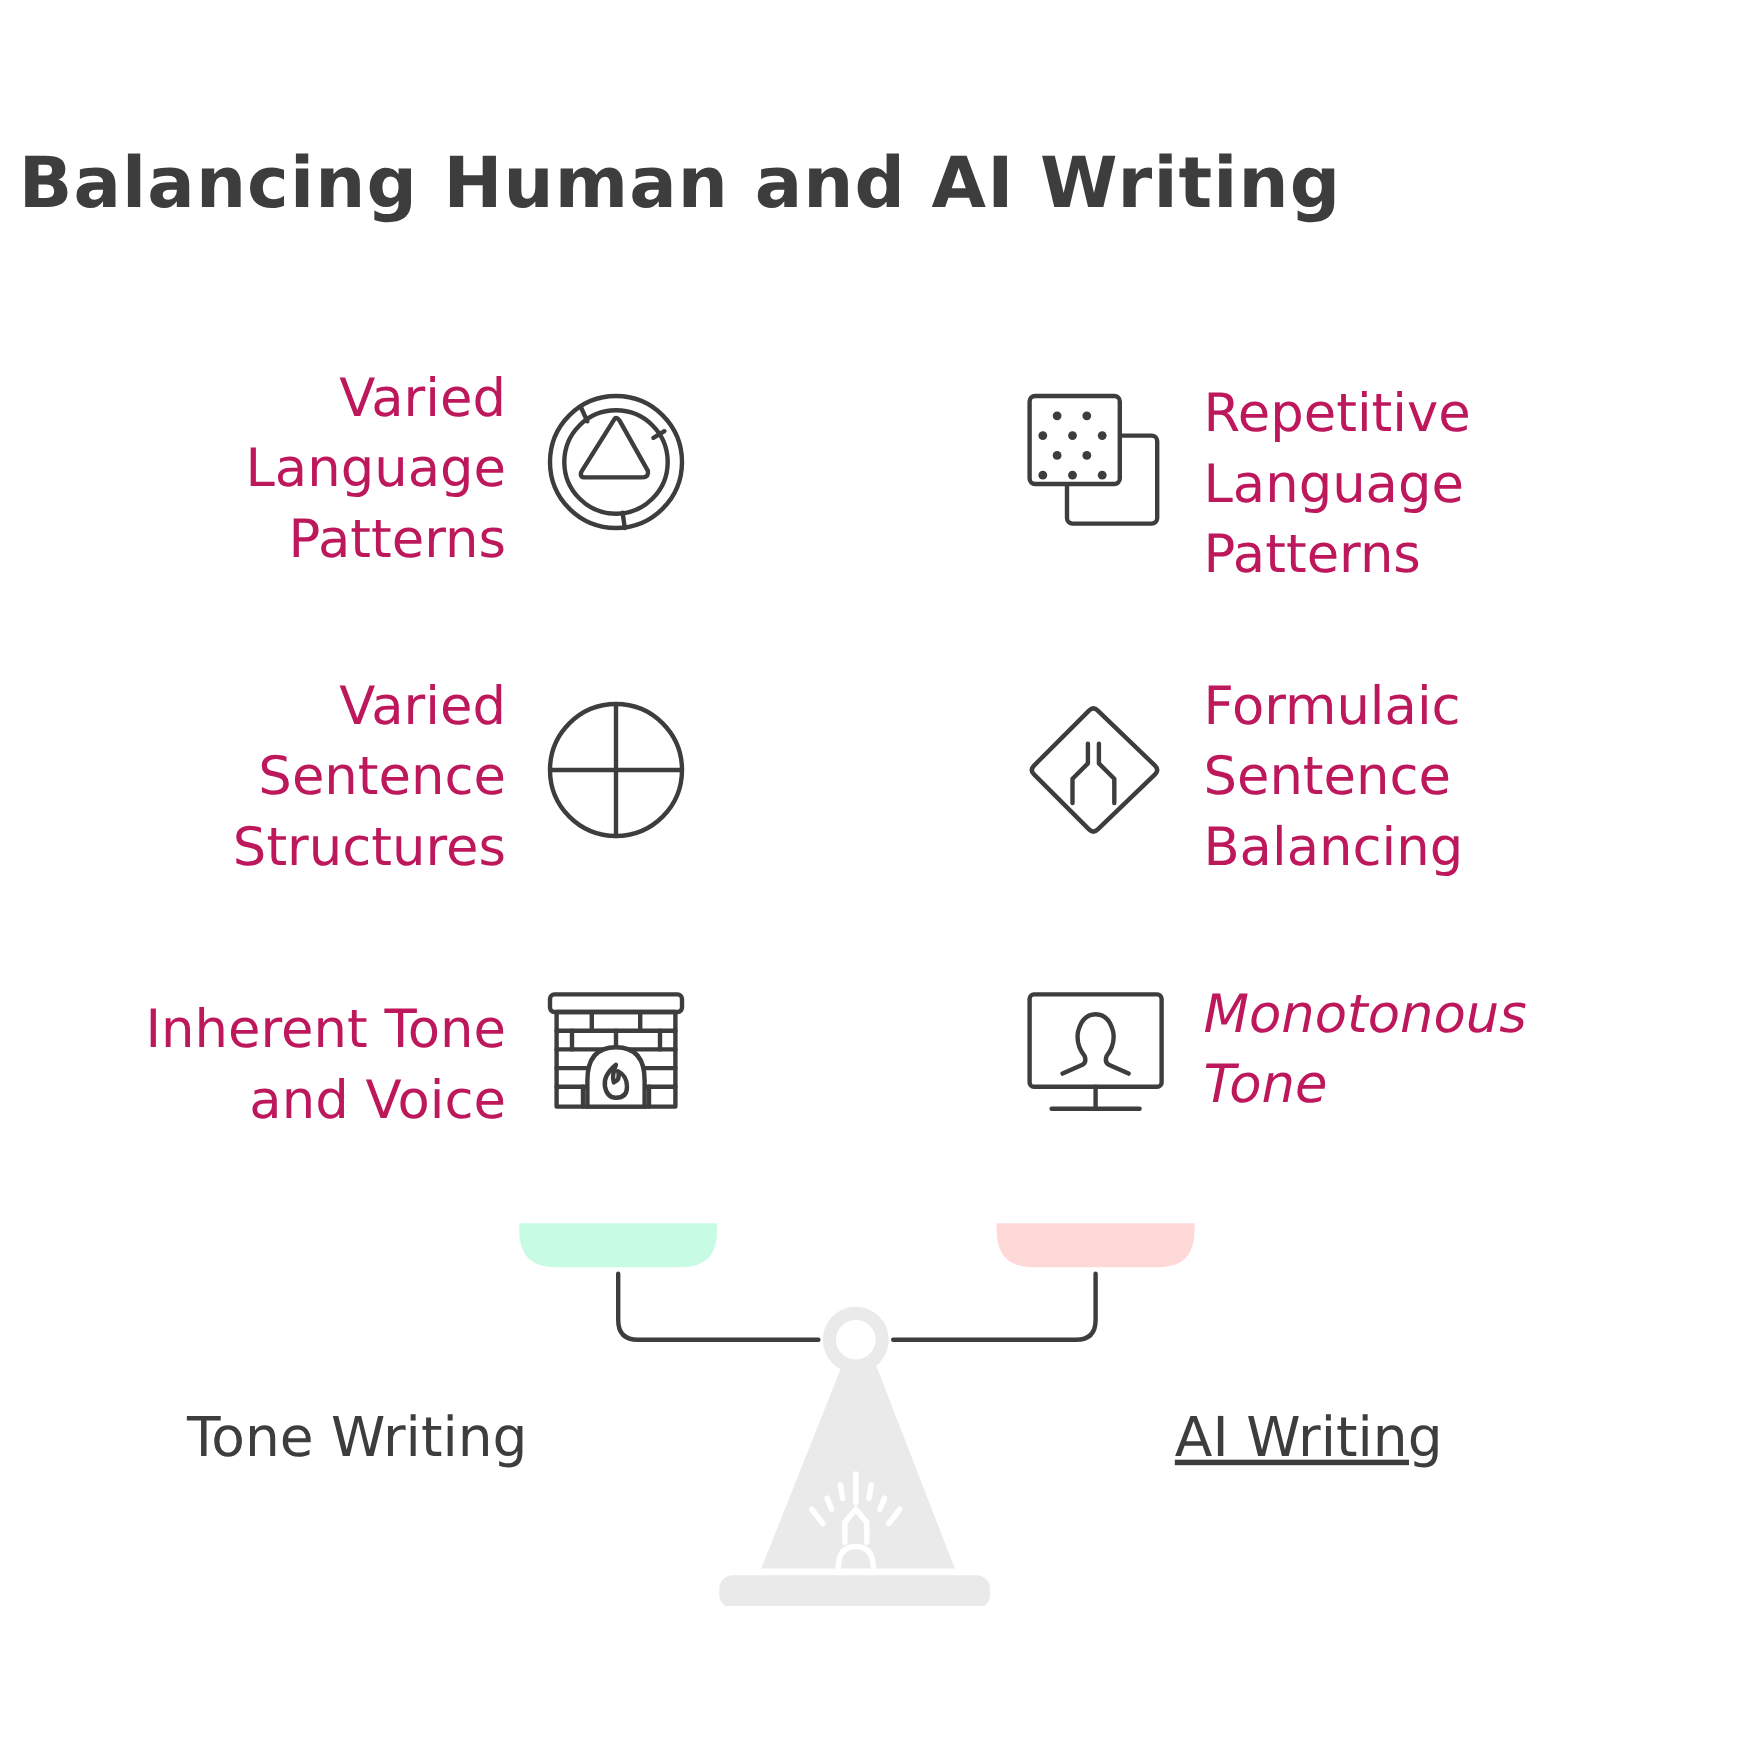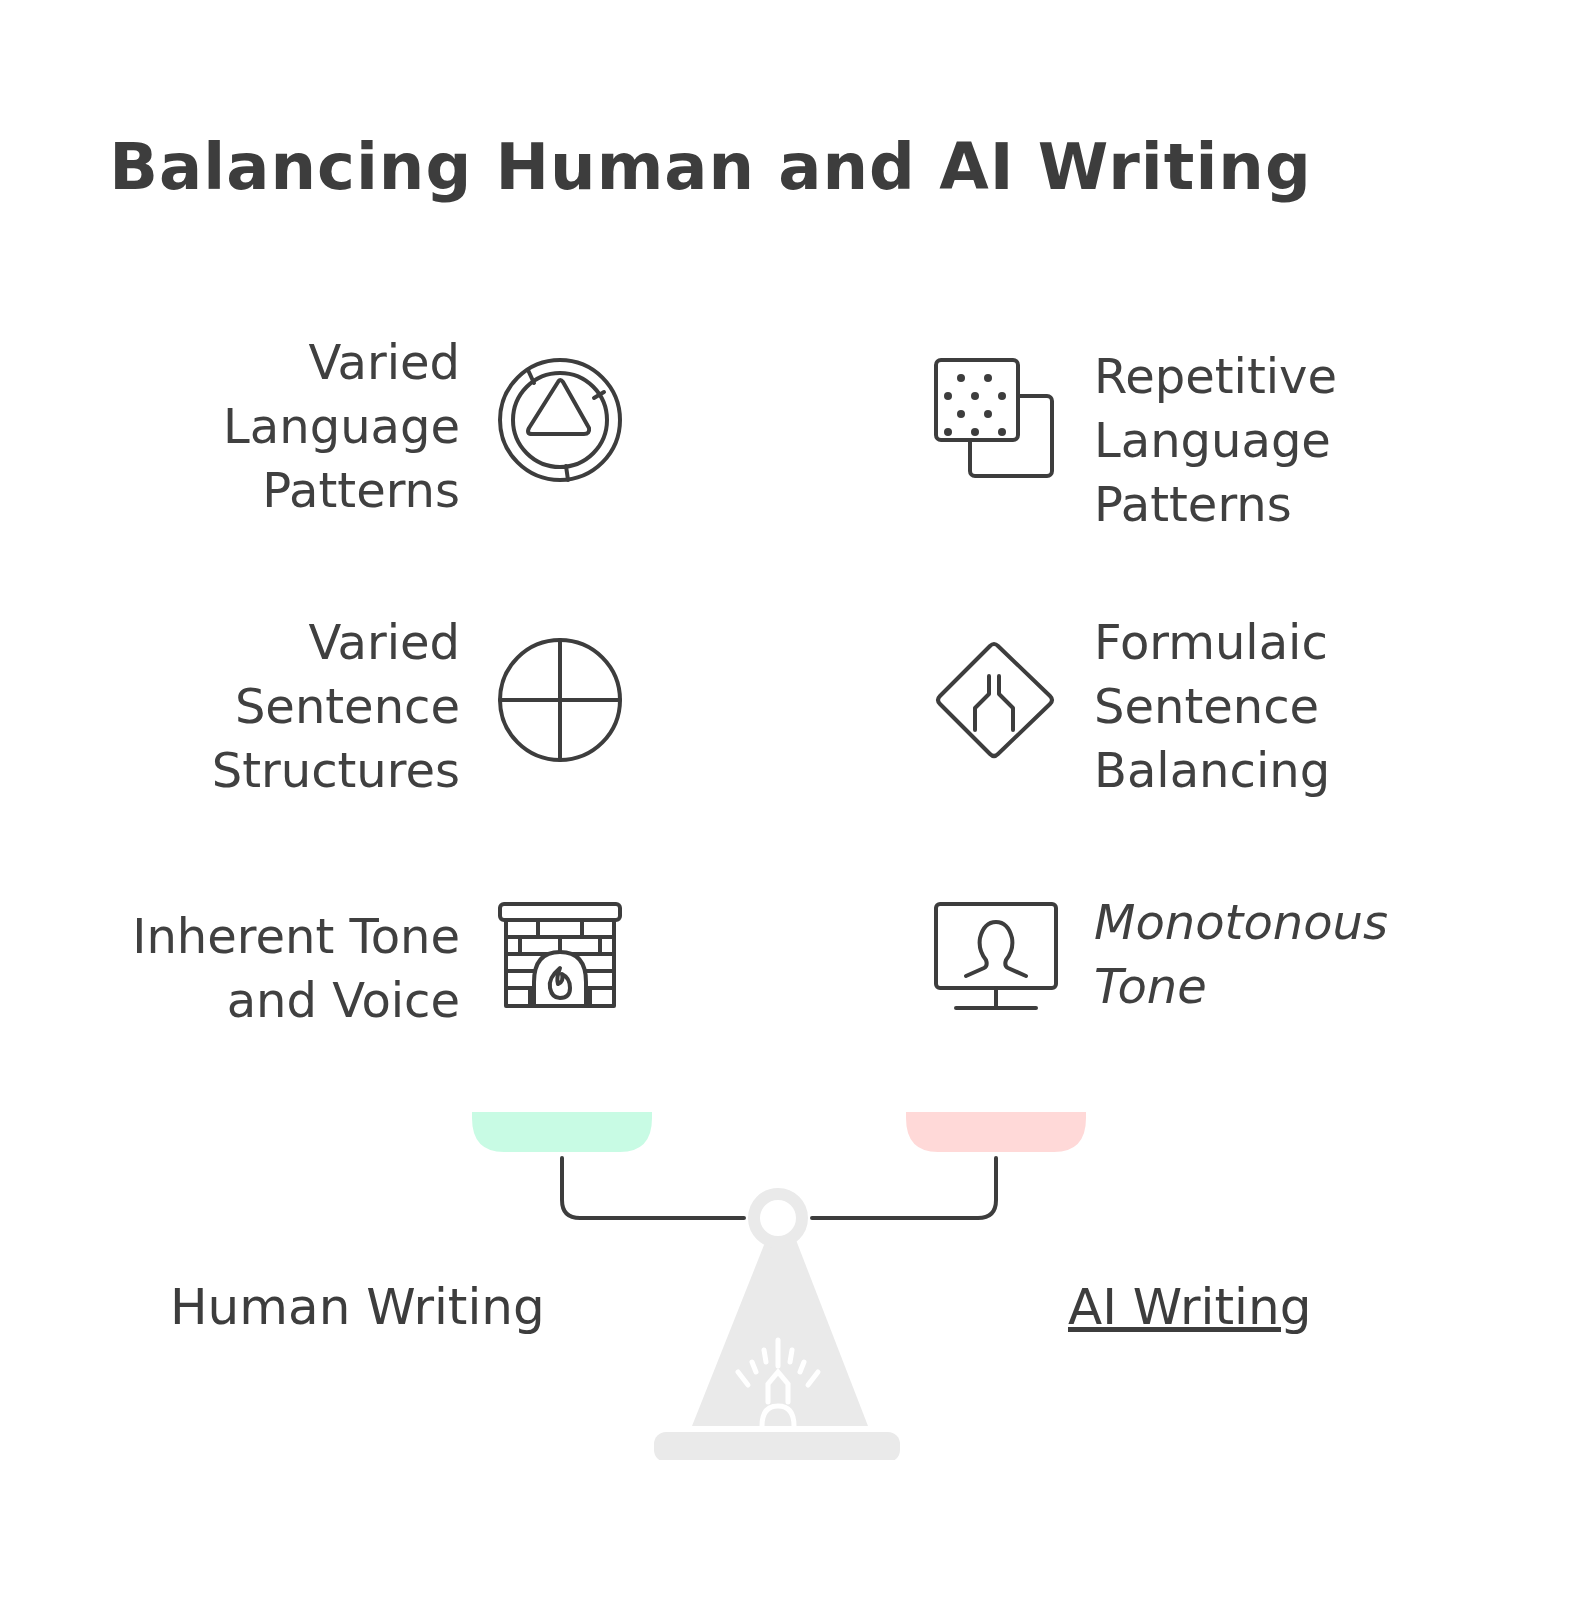--- a/index.html
+++ b/index.html
@@ -1,20 +1,20 @@
 <!DOCTYPE html>
 <html><head>
 <meta charset="utf-8">
 <style>
   html, body { margin:0; padding:0; background:#ffffff; }
   body { width:1584px; height:1600px; position:relative; overflow:hidden;
          font-family:"DejaVu Sans", sans-serif; color:#3d3d3d; }
-  .title { position:absolute; left:2px; top:130px; width:1417px; text-align:center;
+  .title { position:absolute; left:17px; top:130px; width:1417px; 
            font-size:64px; font-weight:bold; letter-spacing:1px; color:#3d3d3d; }
-  .label { position:absolute; font-size:48px; line-height:64px; color:#404040; white-space:pre-line; }
+  .label { position:absolute; font-size:48px; line-height:64px; color:#be185d; white-space:pre-line; }
   .label.left { text-align:right; width:420px; }
   .label.right { text-align:left; width:420px; }
   .icon { position:absolute; }
   .bottom-label { position:absolute; font-size:50px; color:#3d3d3d; }
   svg .st { fill:none; stroke:#3d3d3d; stroke-width:4; stroke-linecap:round; stroke-linejoin:round; }
 </style>
 </head>
 <body>
 
 <div class="title">Balancing Human and AI Writing</div>
@@ -112,14 +112,14 @@
     <line x1="332" y1="250" x2="330" y2="262"></line>
     <line x1="292" y1="262" x2="296" y2="272"></line>
     <line x1="344" y1="262" x2="340" y2="272"></line>
     <line x1="278" y1="272" x2="288" y2="285"></line>
     <line x1="358" y1="272" x2="348" y2="285"></line>
     <path d="M308 302 L308 284 L318 272 L328 284 L328 302"></path>
     <path d="M302 326 Q302 306 318 306 Q334 306 334 326"></path>
   </g>
 </svg>
 
-<div class="bottom-label" style="left:170px; top:1278px;">Human Writing</div>
+<div class="bottom-label" style="left:170px; top:1278px;">Tone Writing</div>
 <div class="bottom-label" style="left:1068px; top:1278px;text-decoration:underline;">AI Writing</div>
 
 </body></html>

